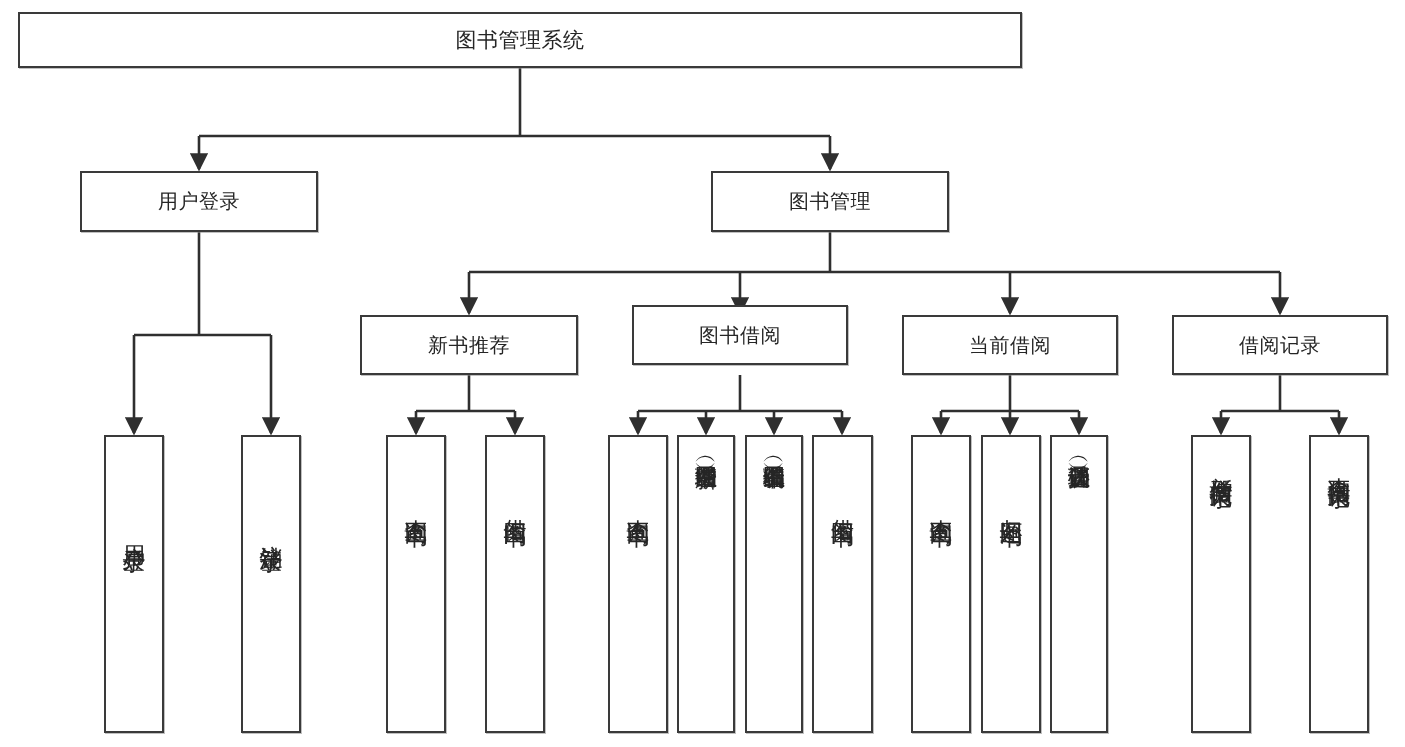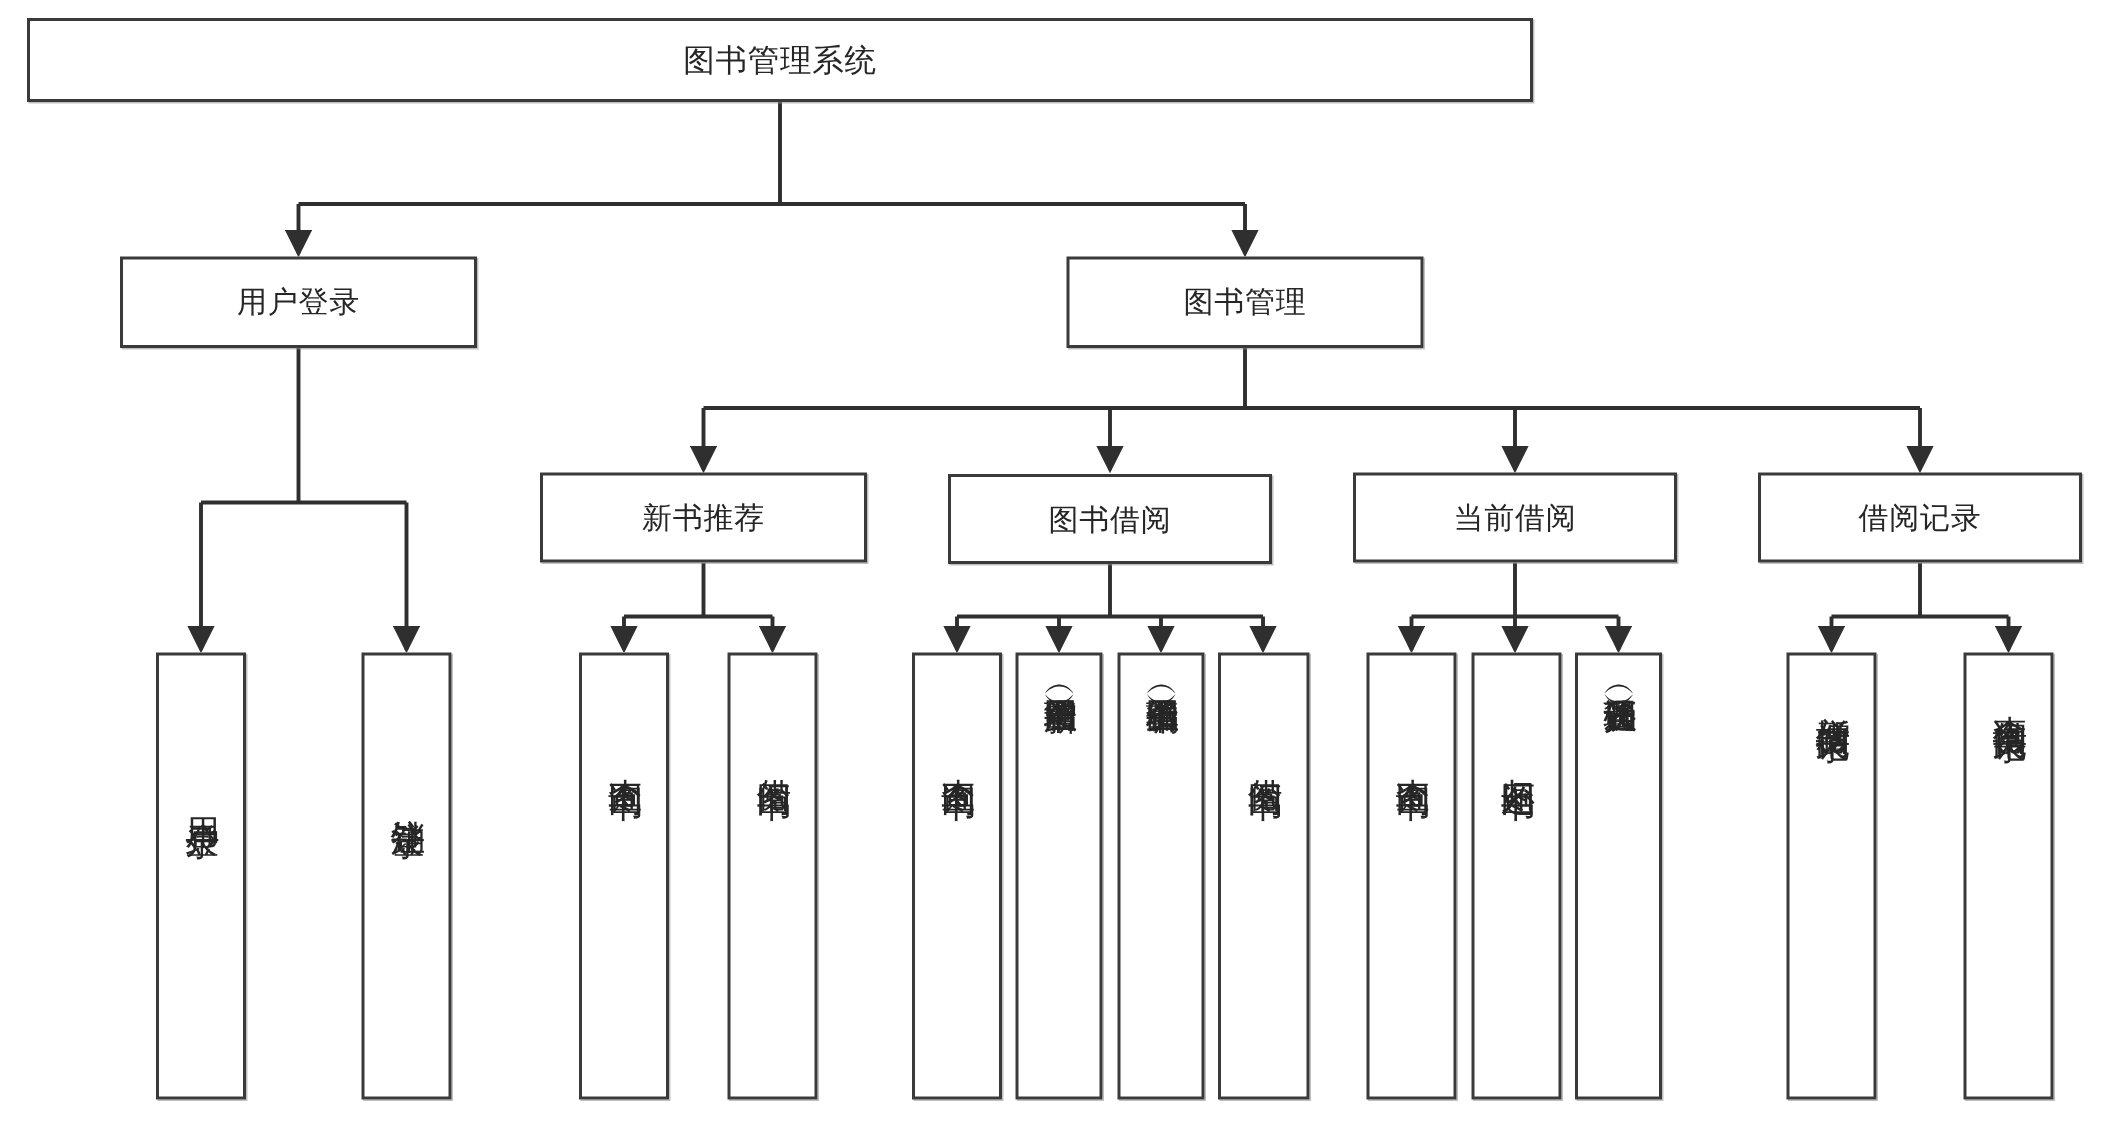--- a/index.html
+++ b/index.html
@@ -151,21 +151,21 @@
   <div class="node branch" style="left:80px; top:171px; width:238px; height:61px;">
     <span class="node-label">用户登录</span>
   </div>
   <div class="node branch" style="left:360px; top:315px; width:218px; height:60px;">
     <span class="node-label">新书推荐</span>
   </div>
 
   <div class="node branch" style="left:711px; top:171px; width:238px; height:61px;">
     <span class="node-label">图书管理</span>
   </div>
-  <div class="node branch" style="left:632px; top:316px; width:216px; height:60px;">
+  <div class="node branch" style="left:632px; top:305px; width:216px; height:60px;">
     <span class="node-label">图书借阅</span>
   </div>
   <div class="node branch" style="left:1172px; top:315px; width:216px; height:60px;">
     <span class="node-label">借阅记录</span>
   </div>
   <div class="node branch" style="left:902px; top:315px; width:216px; height:60px;">
     <span class="node-label">当前借阅</span>
   </div>
 
   <div class="node leaf leaf-short pad-lo" style="left:104px; top:435px; width:60px; height:298px;">

